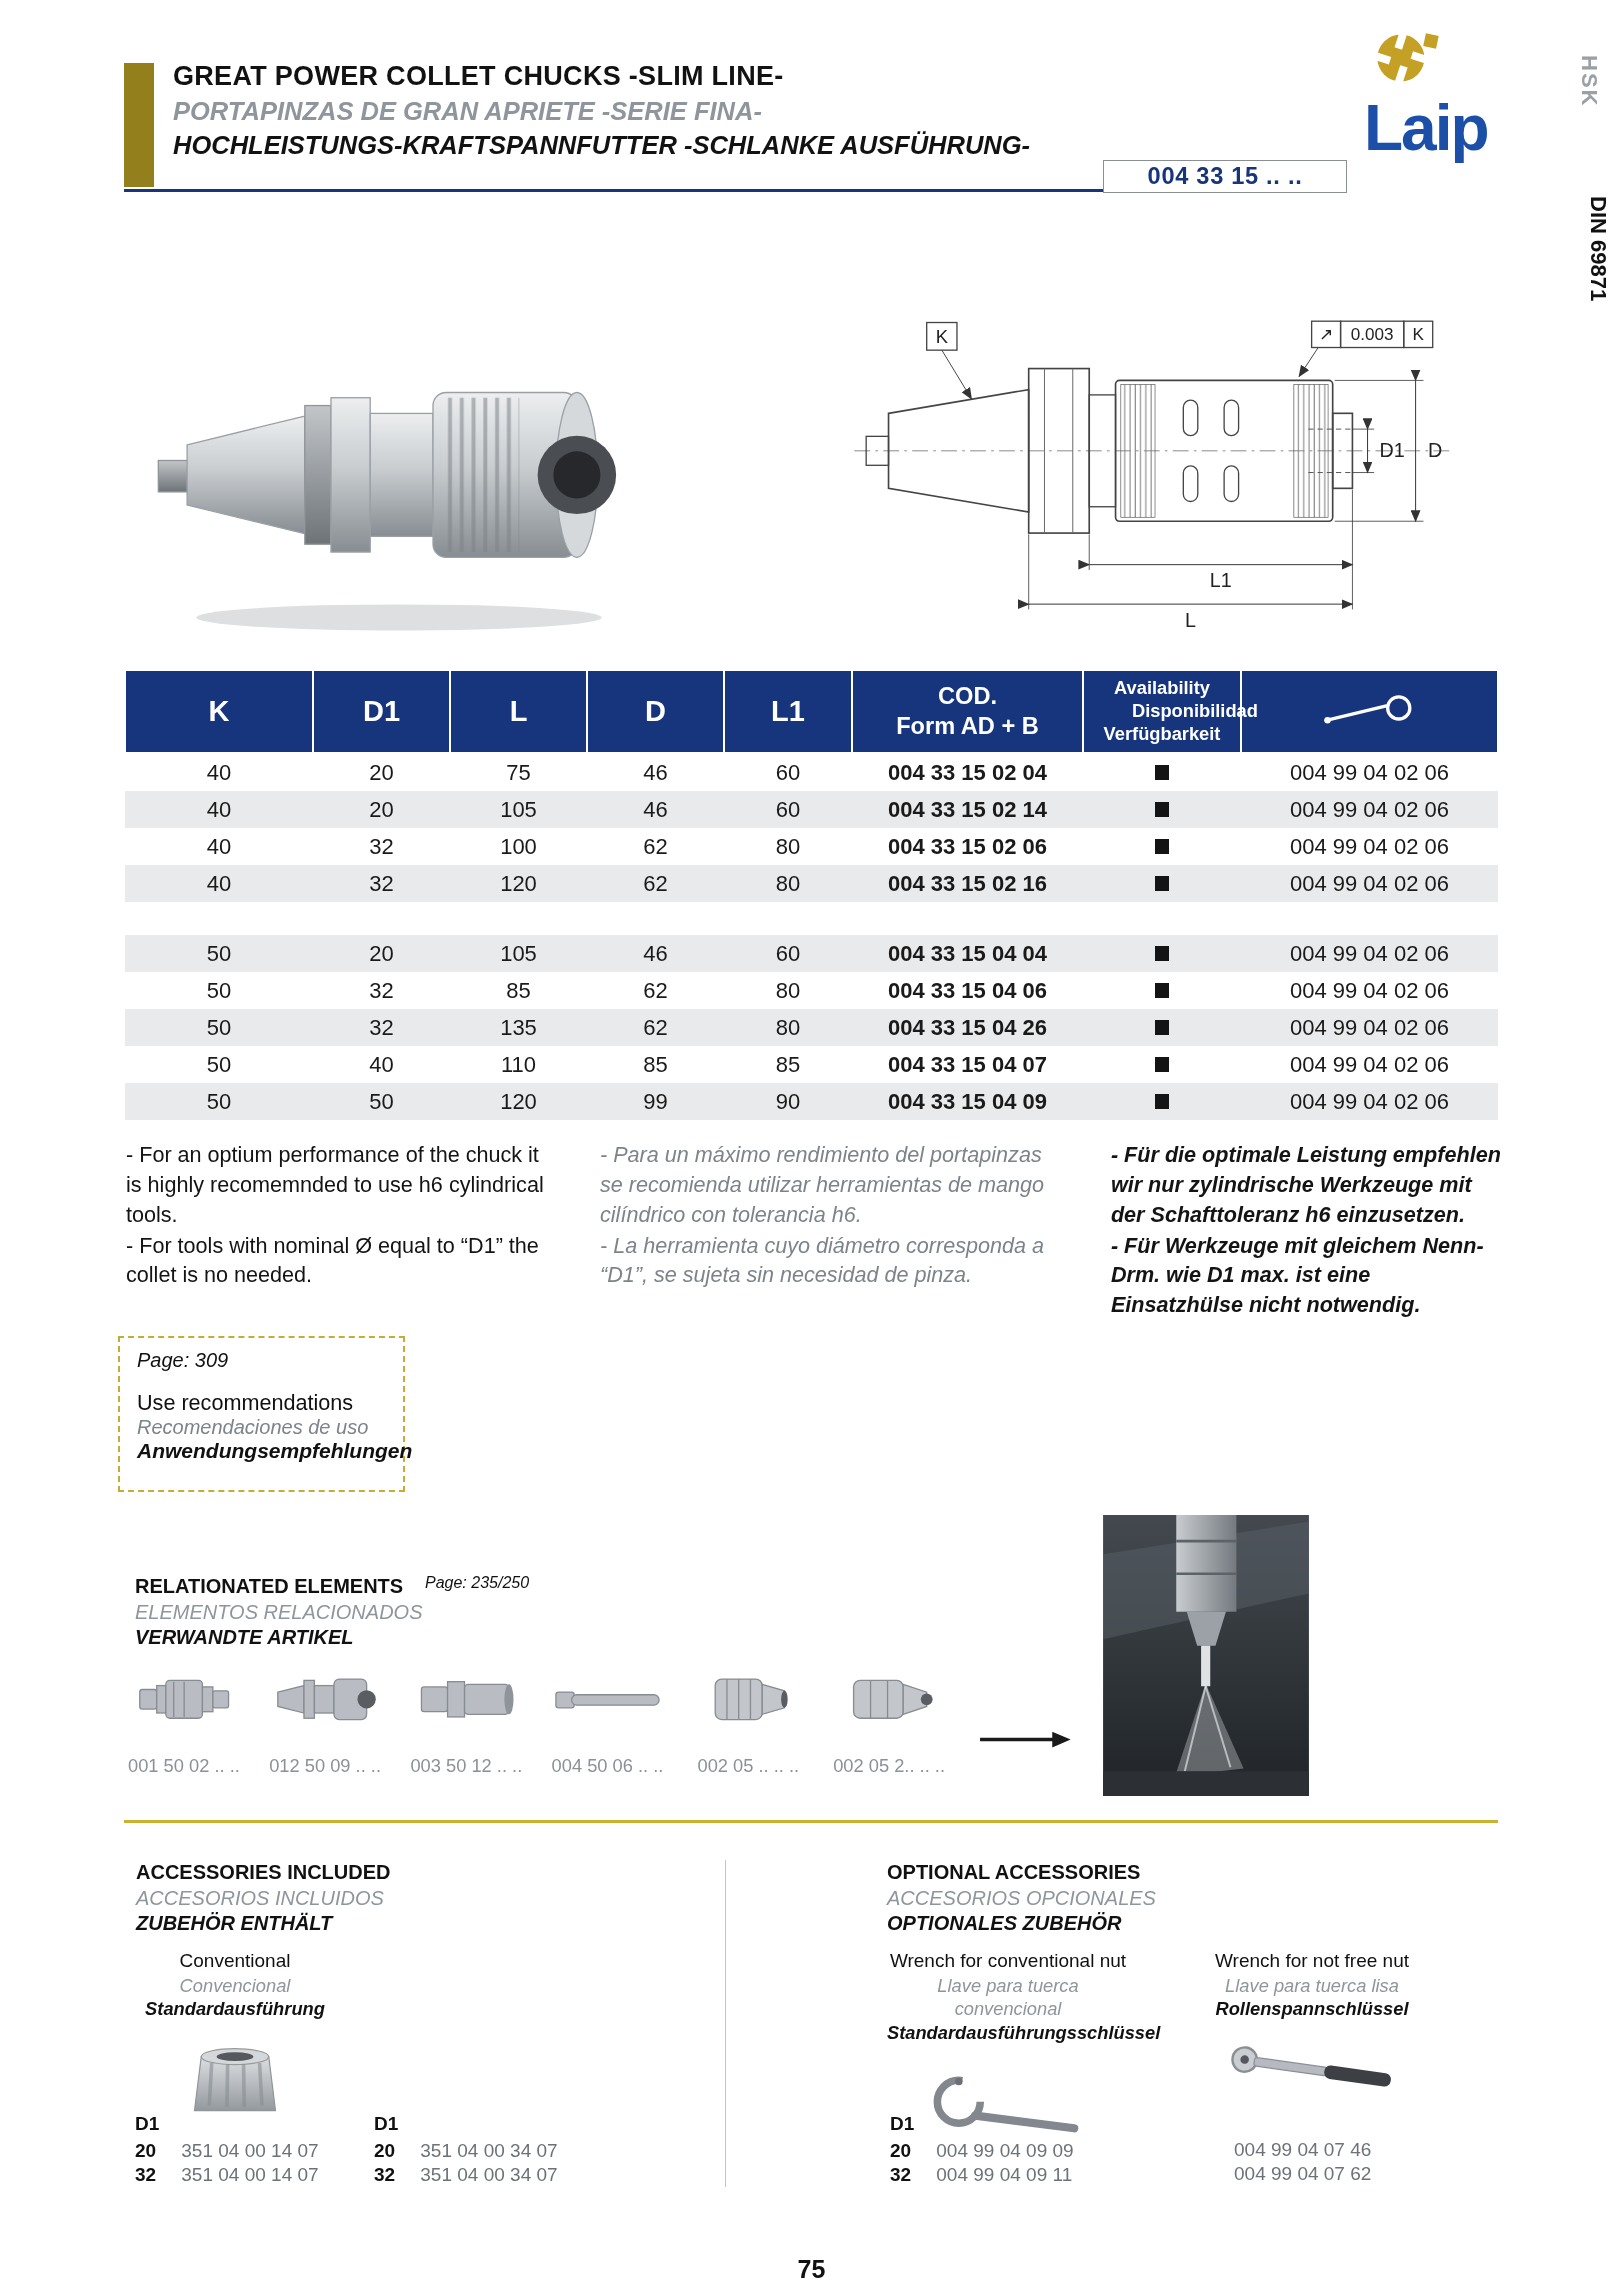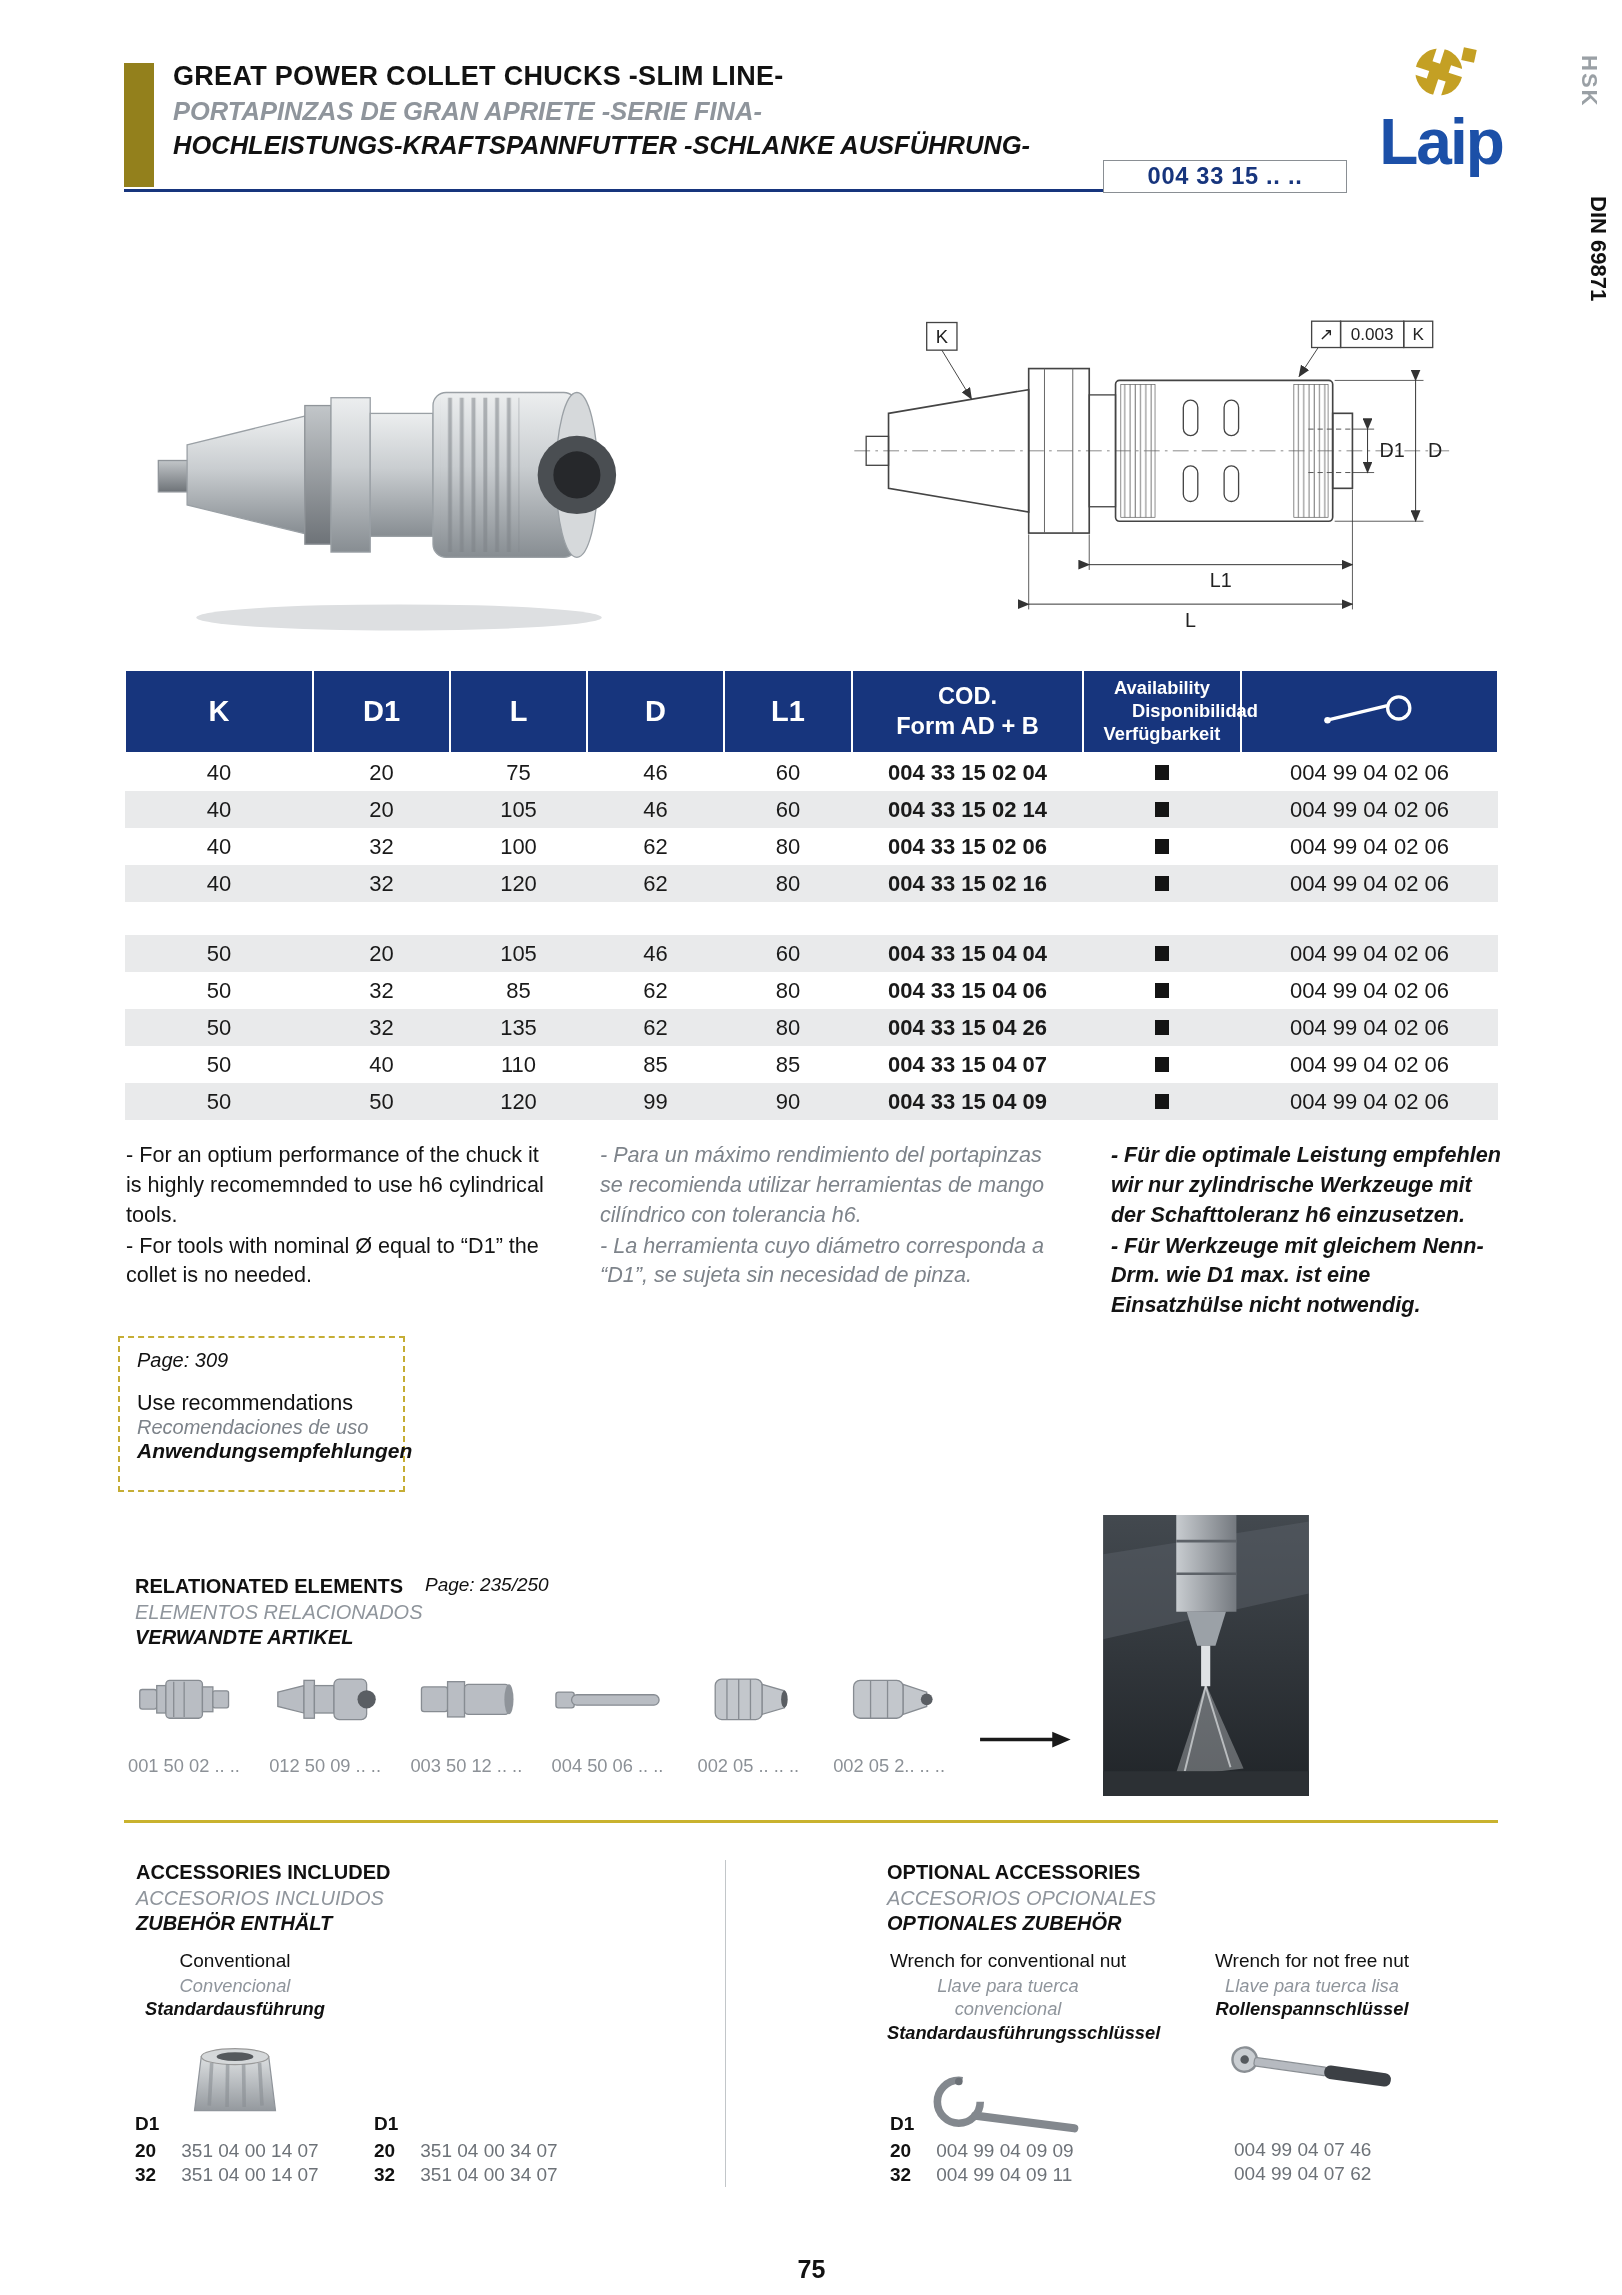--- a/index.html
+++ b/index.html
@@ -9,21 +9,21 @@
   
   .accent-bar{position:absolute;left:124px;top:63px;width:30px;height:124px;background:#93801c;}
   .title-block{position:absolute;left:173px;top:58px;line-height:1.34;white-space:nowrap;}
   .t-en{font-size:27px;font-weight:bold;color:#121212;letter-spacing:0.3px;}
   .t-es{font-size:25.5px;font-weight:bold;font-style:italic;color:#8f959c;}
   .t-de{font-size:25.5px;font-weight:bold;font-style:italic;color:#121212;}
   .header-rule{position:absolute;left:124px;top:189px;width:1221px;height:2.6px;background:#17357d;}
   .code-box{position:absolute;left:1103px;top:160px;width:242px;height:31px;border:1.3px solid #8a8f94;
             background:#fff;display:flex;align-items:center;justify-content:center;
             font-weight:bold;font-size:23.6px;color:#17357d;letter-spacing:0.7px;}
-  .logo{position:absolute;left:1364px;top:42px;width:154px;text-align:center;}
+  .logo{position:absolute;left:1364px;top:28px;width:154px;}
   .logo-text{font-size:64px;font-weight:bold;color:#1c50a8;letter-spacing:-2px;line-height:.95;}
   .hsk{position:absolute;left:1602px;top:55px;transform:rotate(90deg);transform-origin:left top;
        font-size:22px;font-weight:bold;color:#9aa0a5;letter-spacing:2px;white-space:nowrap;}
   .din{position:absolute;left:1611px;top:196px;transform:rotate(90deg);transform-origin:left top;
        font-size:22px;font-weight:bold;color:#111;line-height:1.15;white-space:nowrap;}
   .intro{position:absolute;left:126px;top:208px;font-size:22px;line-height:1.35;}
   .intro .i-es{font-style:italic;color:#8f959c;}
   .intro .i-de{font-style:italic;font-weight:bold;}
 
   
@@ -60,21 +60,21 @@
   .rec-page{font-style:italic;font-size:20px;margin-bottom:18.3px;}
   .rec-en{font-size:21.6px;}
   .rec-es{font-size:20px;font-style:italic;color:#7d838a;}
   .rec-de{font-size:21px;font-style:italic;font-weight:bold;}
 
   
   .rel-head{position:absolute;left:135px;top:1574px;font-size:20px;line-height:1.28;}
   .rh-en{font-weight:bold;}
   .rh-es{font-style:italic;color:#8f959c;}
   .rh-de{font-weight:bold;font-style:italic;}
-  .rel-page{position:absolute;left:425px;top:1574px;font-size:19px;font-style:italic;}
+  .rel-page{position:absolute;left:425px;top:1574px;font-size:16px;font-style:italic;}
   .thumbs{position:absolute;left:128px;top:1649px;display:flex;gap:29.4px;align-items:flex-end;}
   .thumb{text-align:center;}
   .thumb svg{width:111px;height:98px;display:block;margin:0 auto;}
   .thumb .tcode{font-size:18.3px;color:#8c9197;margin-top:7.9px;white-space:nowrap;}
   .rel-arrow{position:absolute;left:980px;top:1729px;width:92px;height:21px;}
   .machining{position:absolute;left:1103px;top:1515px;width:206px;height:281px;}
   .machining svg{width:100%;height:100%;}
   .gold-rule{position:absolute;left:124px;top:1820px;width:1374px;height:2.6px;background:#c9b22e;}
 
   

